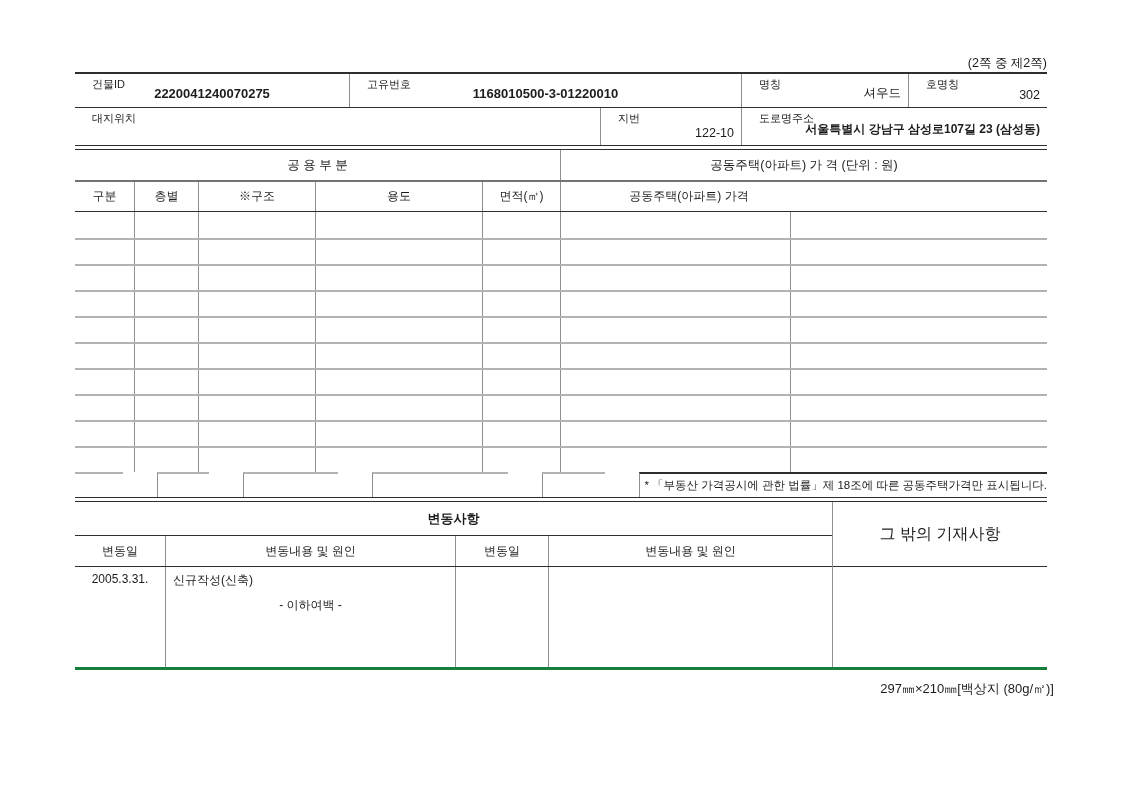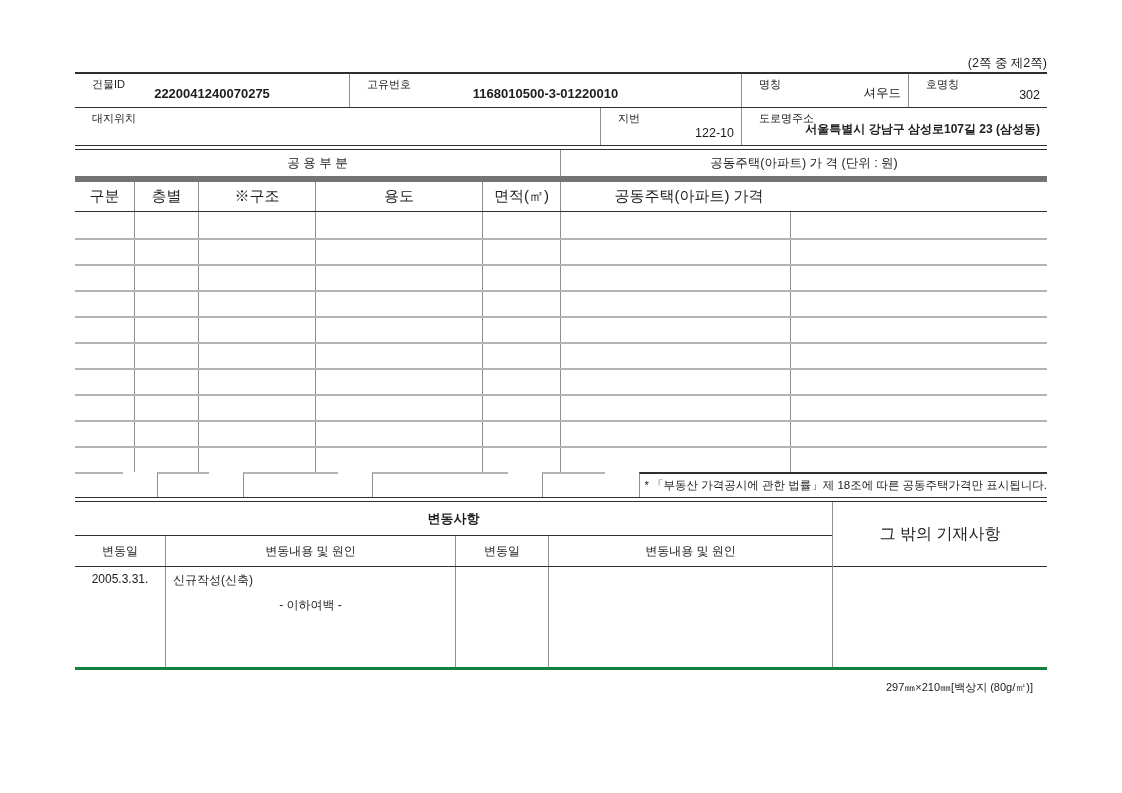--- a/index.html
+++ b/index.html
@@ -19,26 +19,26 @@
     font-weight:bold; font-size:13px; }
   .val-right { position:absolute; bottom:5px; right:7px; font-size:12.5px; }
   .val-right-bold { position:absolute; bottom:7px; right:7px; font-size:12.5px; font-weight:bold; }
 
   
   .r1 { height:36px; border-top:2px solid #2e2e2e; border-bottom:1px solid #2e2e2e; }
   .r2 { height:38px; border-bottom:1px solid #2e2e2e; }
 
   
   .middle { margin-top:3px; border-top:1px solid #2e2e2e; border-bottom:1px solid #2e2e2e; }
-  .sect-row { height:32px; border-bottom:6px solid #737373; }
+  .sect-row { height:32px; border-bottom:2px solid #737373; }
   .sect-cell { display:flex; align-items:center; justify-content:center;
     font-size:12.5px; }
   .colhead-row { height:30px; border-bottom:1px solid #2e2e2e; }
   .colhead-row .cell { display:flex; align-items:center; justify-content:center;
-    font-size:15px; }
+    font-size:12px; }
   .empty-rows .row { height:26px; }
   .empty-rows .row + .row { border-top:2px solid #b3b3b3; }
   .footnote-row { height:25px;gap:34px; }
   .footnote-row .cell { border-top:2px solid #b3b3b3; }
   .footnote-row .fn-cell { border-top:2px solid #2e2e2e; font-size:11.5px;
     display:flex; align-items:center; padding-left:4px; white-space:nowrap; }
 
   
   .w-gubun { width:59px; }  .w-floor { width:64px; }  .w-struct { width:117px; }
   .w-use { width:167px; }   .w-area { width:78px; }   .w-basis { width:230px; }
@@ -58,21 +58,21 @@
   .b-data .cell { font-size:12px; }
   .w-date { width:90px; }  .w-content { width:290px; }
   .w-date2 { width:93px; } .w-content2 { width:284px; }
   .b-other-head { height:65px; border-bottom:1px solid #2e2e2e; display:flex;
     align-items:center; justify-content:center; font-size:16px; }
   .b-other-body { height:100px; }
   .date-val { display:block; text-align:center; padding-top:5px; font-size:12px; }
   .content-line1 { display:block; padding:5px 0 0 7px; font-size:12px; }
   .content-line2 { display:block; text-align:center; margin-top:8px; font-size:12px; }
 
-  .footer-note { position:absolute; top:680px; right:89px; font-size:11px; }
+  .footer-note { position:absolute; top:680px; right:68px; font-size:13px; }
 </style>
 </head>
 <body>
 
 <div class="page">
 
   <div class="page-indicator">(2쪽 중 제2쪽)</div>
 
   <div class="doc">
 

